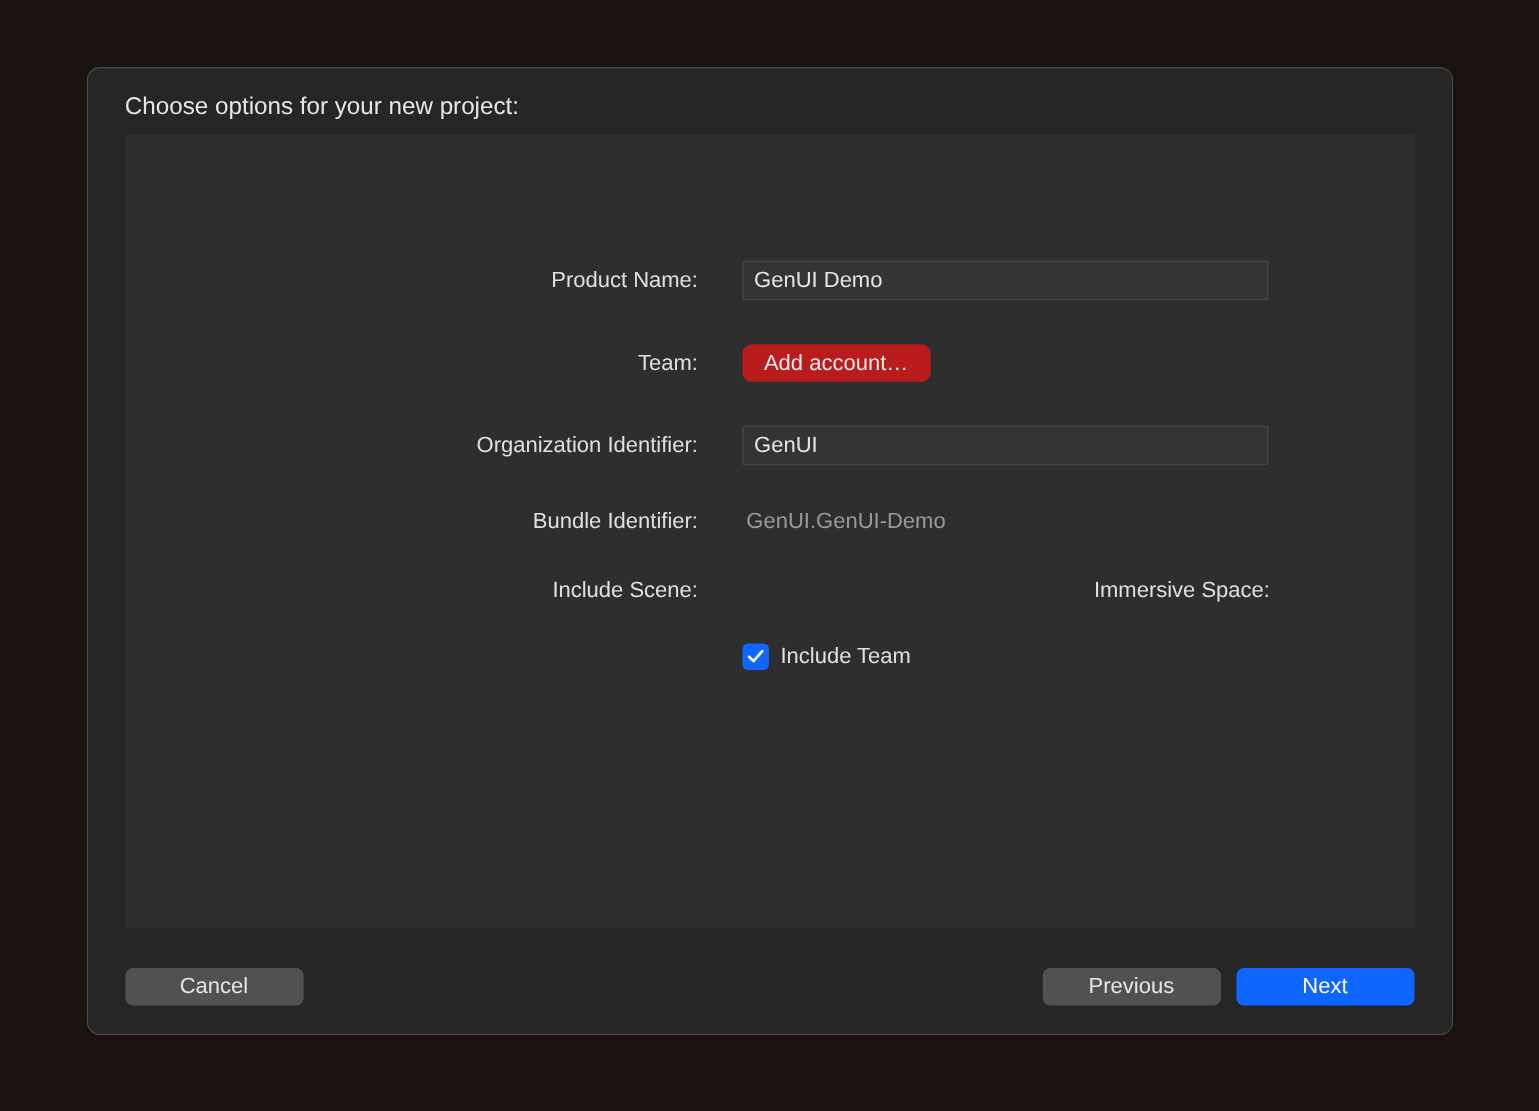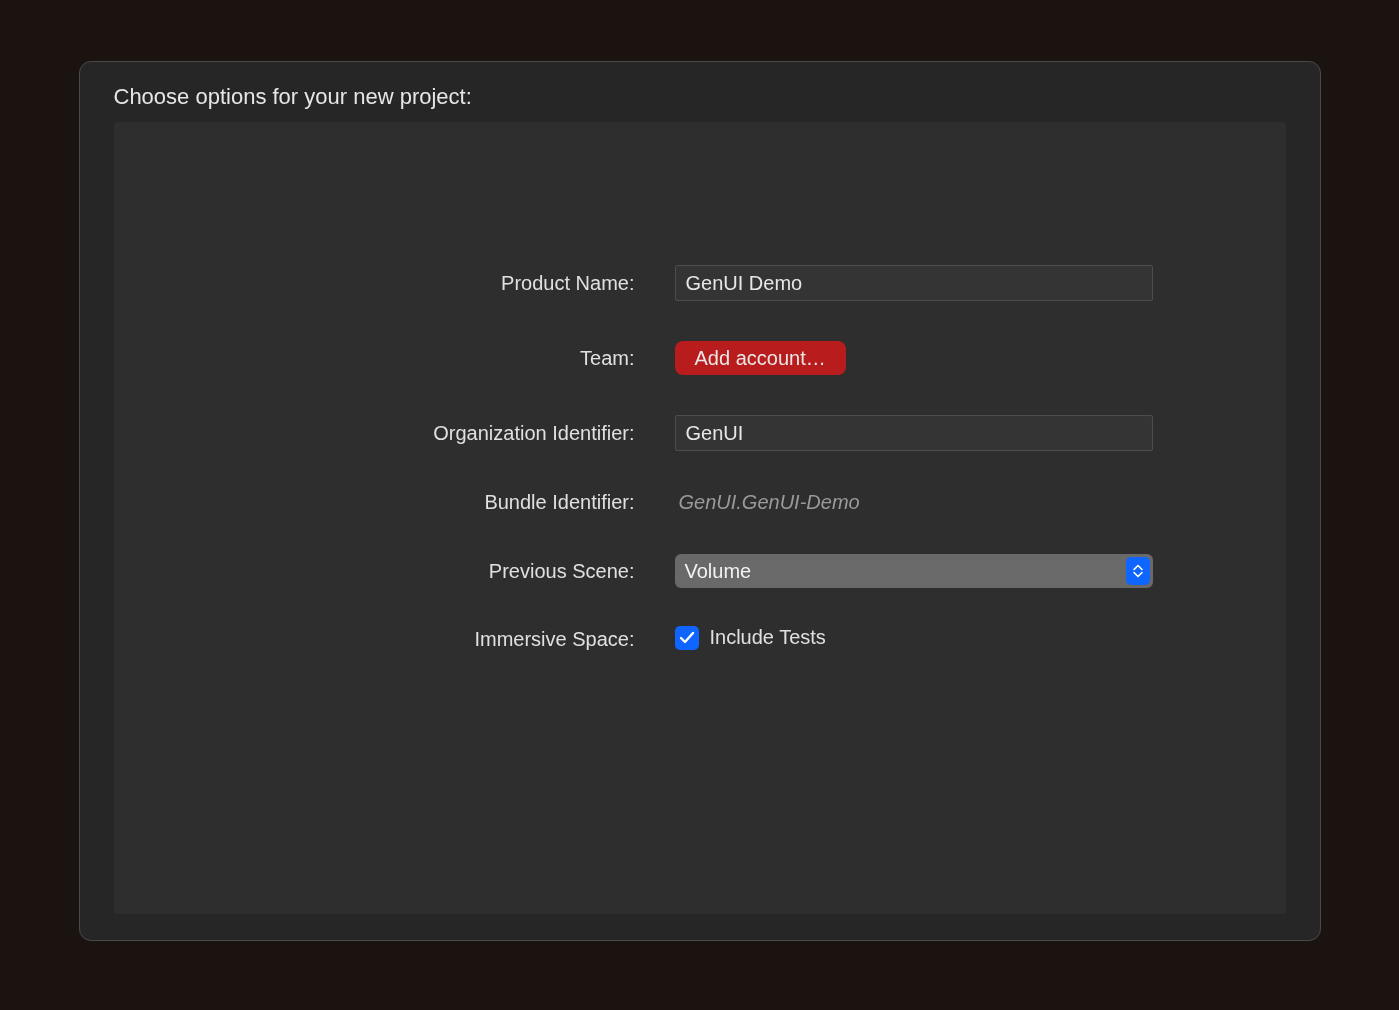--- a/index.html
+++ b/index.html
@@ -78,21 +78,20 @@
       border-radius: 8px;
       color: #e8e8e8;
       font-size: 20px;
       cursor: pointer;
       width: fit-content;
     }
     .readonly-value {
       color: #9a9a9a;
       font-size: 20px;
       padding-left: 4px;
-      font-style: italic;
     }
     .select-wrap {
       position: relative;
       width: 478px;
       height: 34px;
       background: #696969;
       border-radius: 6px;
       display: flex;
       align-items: center;
       padding-left: 10px;
@@ -186,40 +185,36 @@
       <div>
         <button class="add-account-btn">Add account…</button>
       </div>
 
       <div class="form-label">Organization Identifier:</div>
       <input class="text-input" type="text" value="GenUI" style="">
 
       <div class="form-label">Bundle Identifier:</div>
       <div class="readonly-value">GenUI.GenUI-Demo</div>
 
-      <div class="form-label">Previous Scene:</div>
-      <div class="select-wrap">
-        <span>Volume</span>
-        <span class="select-stepper">
-          <svg viewBox="0 0 10 6">
-              <path d="M1 5 L5 1 L9 5" stroke="#fff" stroke-width="1.6" fill="none" stroke-linecap="round" stroke-linejoin="round"></path>
-            </svg>
-          <svg viewBox="0 0 10 6">
-              <path d="M1 1 L5 5 L9 1" stroke="#fff" stroke-width="1.6" fill="none" stroke-linecap="round" stroke-linejoin="round"></path>
-            </svg>
-        </span>
-      </div>
+      <div class="form-label">Include Scene:</div>
 
       <div class="form-label">Immersive Space:</div>
 
       <div class="checkbox-row">
         <div class="checkbox">
           <svg viewBox="0 0 16 14">
             <path d="M2 7 L6 11 L14 2" stroke="#fff" stroke-width="2.4" fill="none" stroke-linecap="round" stroke-linejoin="round"></path>
           </svg>
         </div>
-        <span class="checkbox-label">Include Tests</span>
+        <span class="checkbox-label">Include Team</span>
       </div>
 
     </div>
   </div>
 
+  <div class="button-row">
+    <button class="btn btn-secondary">Cancel</button>
+    <div class="button-group-right">
+      <button class="btn btn-secondary">Previous</button>
+      <button class="btn btn-primary">Next</button>
+    </div>
+  </div>
 </div>
 
 </body></html>

